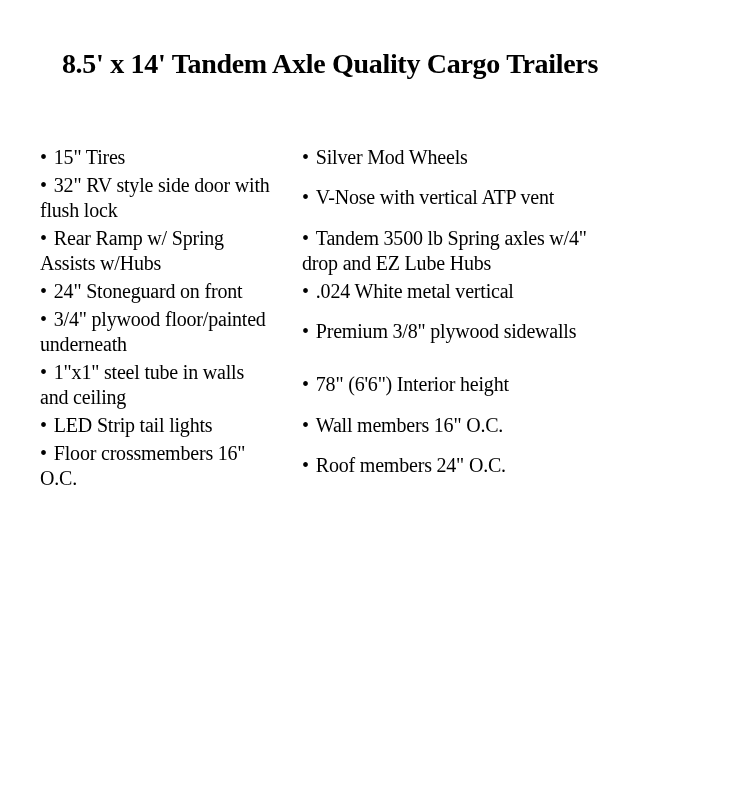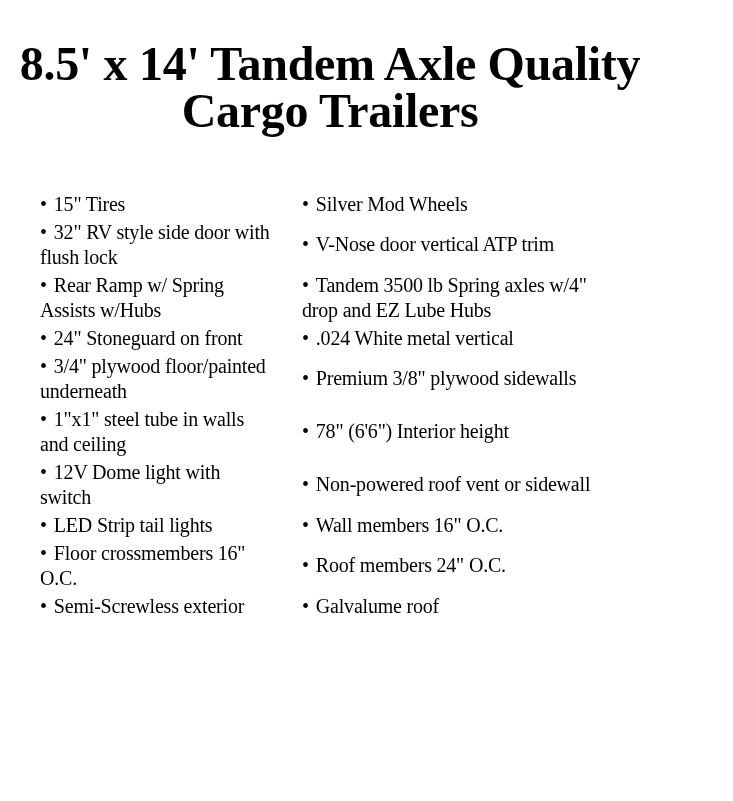--- a/index.html
+++ b/index.html
@@ -15,21 +15,21 @@
     overflow: hidden;
   }
   .page {
     padding-top: 40px;
   }
   .title {
     width: 660px;
     margin: 0;
     text-align: center;
     font-family: "Liberation Serif", "DejaVu Serif", serif;
-    font-size: 48px;
+    font-size: 28px;
     font-weight: 700;
     line-height: 47px;
     letter-spacing: -0.3px;
     color: #000000;
   }
   table.features {
     margin: 56px 0 0 40px;
     border-collapse: collapse;
     table-layout: fixed;
   }
@@ -57,21 +57,21 @@
 
   <table class="features">
     <tbody id="features-body">
         <tr>
           <td class="cell left"><span class="bullet">•</span><span>15" Tires</span></td>
           <td class="cell right"><span class="bullet">•</span><span>Silver Mod Wheels</span></td>
         </tr>
         <tr>
           <td class="cell left"><span class="bullet">•</span><span>32" RV style side door with
 flush lock</span></td>
-          <td class="cell right"><span class="bullet">•</span><span>V-Nose door vertical ATP trim</span></td>
+          <td class="cell right"><span class="bullet">•</span><span>V-Nose with vertical ATP vent</span></td>
         </tr>
         <tr>
           <td class="cell left"><span class="bullet">•</span><span>Rear Ramp w/ Spring
 Assists w/Hubs</span></td>
           <td class="cell right"><span class="bullet">•</span><span>Tandem 3500 lb Spring axles w/4"
 drop and EZ Lube Hubs</span></td>
         </tr>
         <tr>
           <td class="cell left"><span class="bullet">•</span><span>24" Stoneguard on front</span></td>
           <td class="cell right"><span class="bullet">•</span><span>.024 White metal vertical</span></td>
@@ -80,32 +80,23 @@
           <td class="cell left"><span class="bullet">•</span><span>3/4" plywood floor/painted
 underneath</span></td>
           <td class="cell right"><span class="bullet">•</span><span>Premium 3/8" plywood sidewalls</span></td>
         </tr>
         <tr>
           <td class="cell left"><span class="bullet">•</span><span>1"x1" steel tube in walls
 and ceiling</span></td>
           <td class="cell right"><span class="bullet">•</span><span>78" (6'6") Interior height</span></td>
         </tr>
         <tr>
-          <td class="cell left"><span class="bullet">•</span><span>12V Dome light with
-switch</span></td>
-          <td class="cell right"><span class="bullet">•</span><span>Non-powered roof vent or sidewall</span></td>
-        </tr>
-        <tr>
           <td class="cell left"><span class="bullet">•</span><span>LED Strip tail lights</span></td>
           <td class="cell right"><span class="bullet">•</span><span>Wall members 16" O.C.</span></td>
         </tr>
         <tr>
           <td class="cell left"><span class="bullet">•</span><span>Floor crossmembers 16"
 O.C.</span></td>
           <td class="cell right"><span class="bullet">•</span><span>Roof members 24" O.C.</span></td>
         </tr>
-        <tr>
-          <td class="cell left"><span class="bullet">•</span><span>Semi-Screwless exterior</span></td>
-          <td class="cell right"><span class="bullet">•</span><span>Galvalume roof</span></td>
-        </tr>
       </tbody>
   </table>
 </div>
 
 </body></html>

